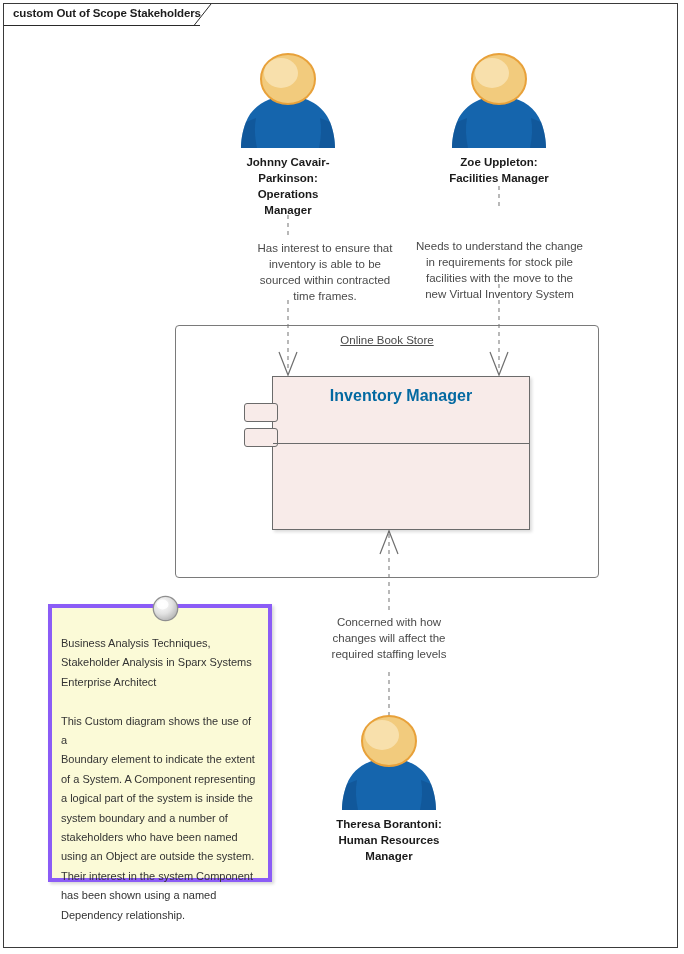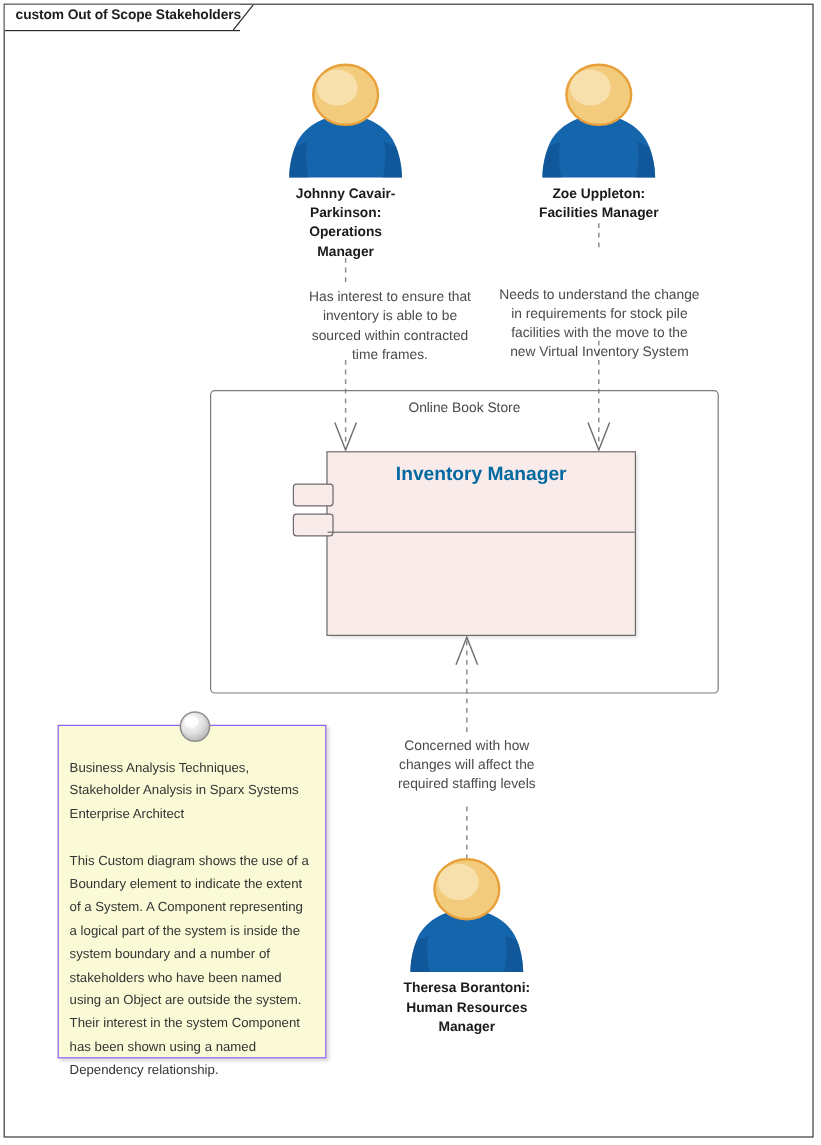--- a/index.html
+++ b/index.html
@@ -129,20 +129,21 @@
     background: transparent;
   }
   .boundary-label {
     position: absolute;
     top: 8px;
     left: 0;
     right: 0;
     text-align: center;
     font-size: 11.5px;
     color: #4a4a4a;
+    text-decoration: underline;
   }
 
   
   .component {
     position: absolute;
     left: 272px;
     top: 376px;
     width: 258px;
     height: 154px;
     background: #f8ebe9;
@@ -192,21 +193,21 @@
   .comp-tab-2 { top: 51px; }
 
   
   .note {
     position: absolute;
     left: 48px;
     top: 604px;
     width: 224px;
     height: 278px;
     background: #fbfad7;
-    border: 1px solid #8b5cf6;
+    border: 4px solid #8b5cf6;
     box-sizing: border-box;
     box-shadow: 2px 2px 3px rgba(0,0,0,0.16);
   }
   .note-text {
     position: absolute;
     left: 9px;
     right: 8px;
     top: 26px;
     font-size: 11px;
     color: #333333;

